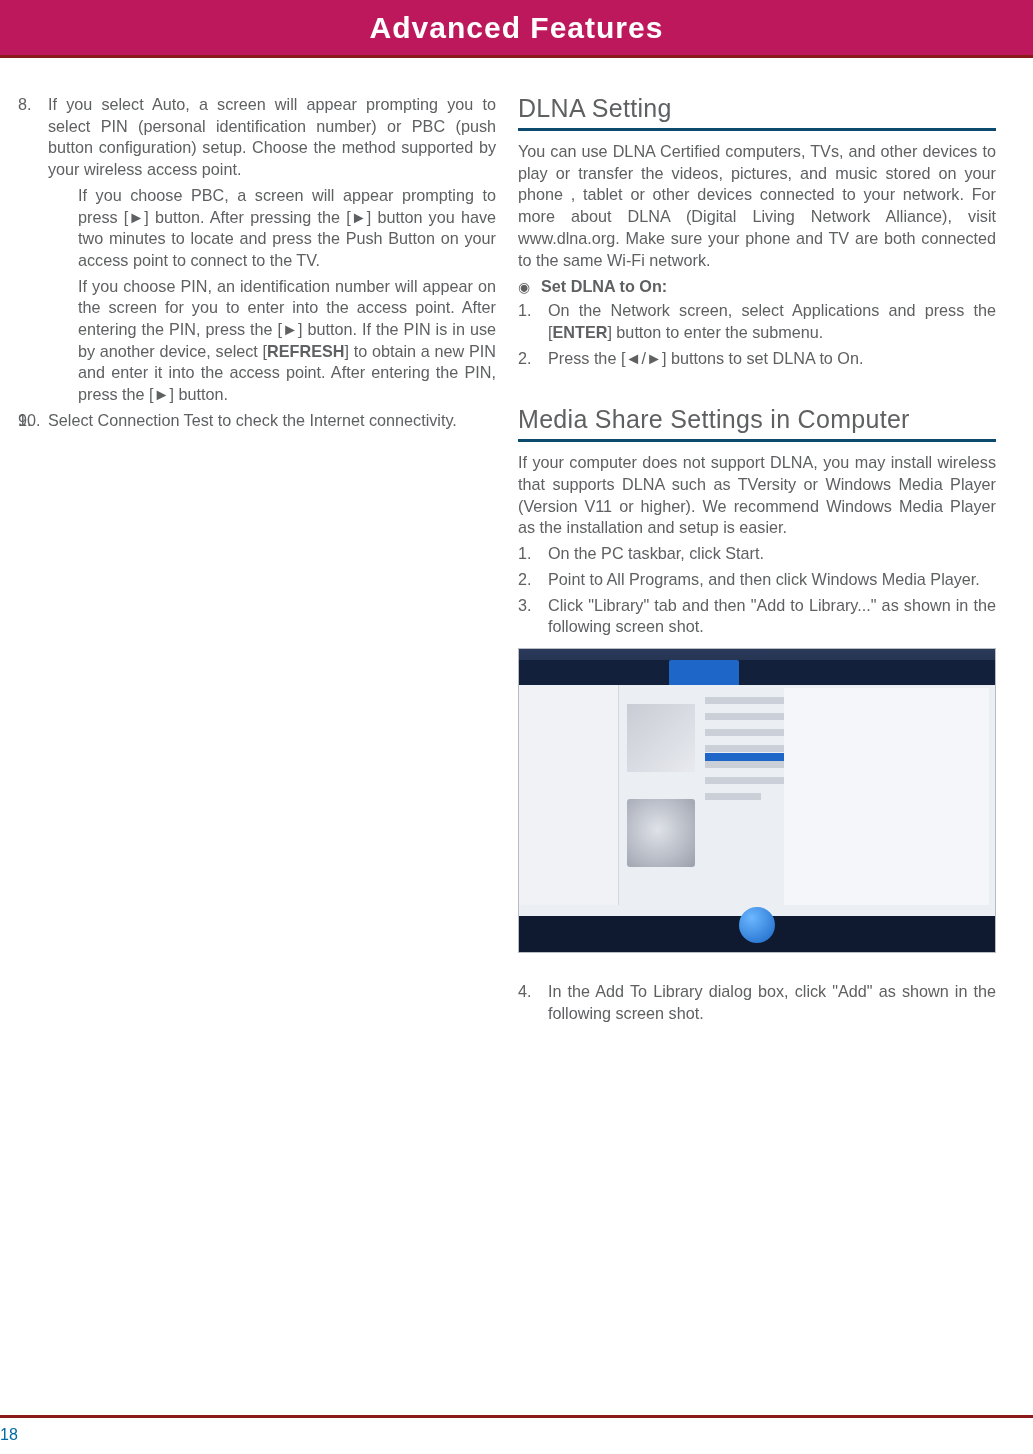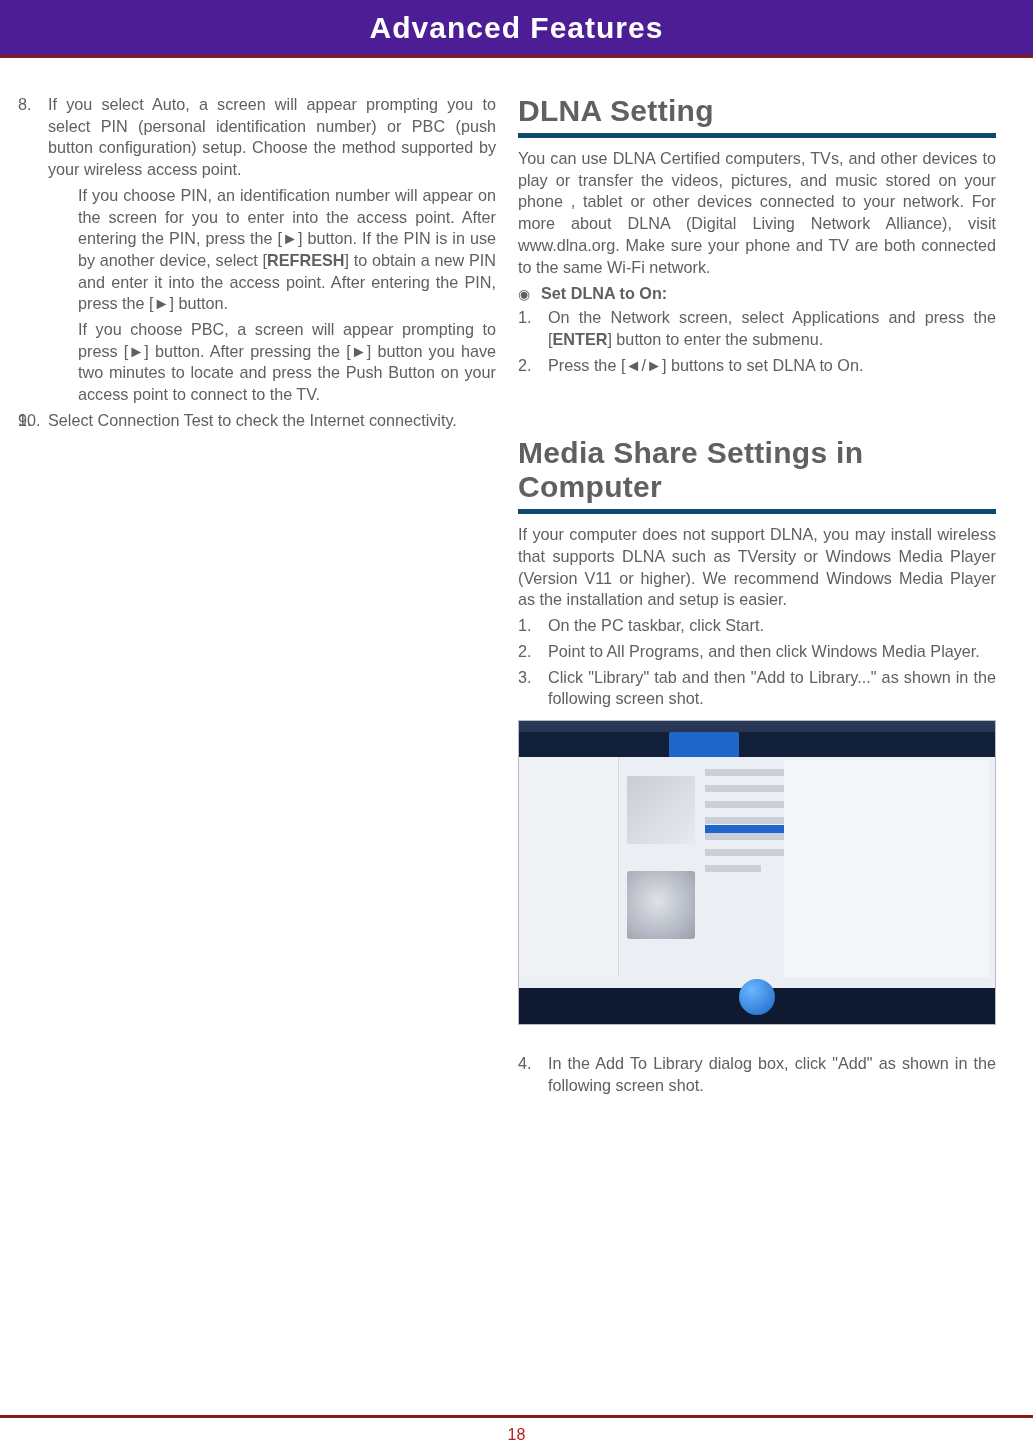--- a/index.html
+++ b/index.html
@@ -4,21 +4,21 @@
   <style>
     * { margin: 0; padding: 0; box-sizing: border-box; }
     body {
       font-family: Arial, Helvetica, sans-serif;
       width: 1033px;
       height: 1454px;
       background: #fff;
       position: relative;
     }
     .header-band {
-      background: #4c1d95;
+      background: #be185d;
       color: #fff;
       text-align: center;
       font-size: 30px;
       font-weight: bold;
       padding: 11px 0 10px;
       letter-spacing: 1px;
     }
     .header-rule {
       height: 3px;
       background: #8b1a1a;
@@ -51,30 +51,30 @@
       left: 0;
       top: 0;
       width: 28px;
     }
     .sub-para {
       padding-left: 30px;
       margin-left: 30px;
       margin-bottom: 4px;
     }
     .section-heading {
-      font-size: 30px;
-      font-weight: bold;
-      color: #5f6062;
-      border-bottom: 5px solid #0c4a6e;
+      font-size: 25px;
+      font-weight: normal;
+      color: #5f6062;
+      border-bottom: 3px solid #0c4a6e;
       padding-bottom: 5px;
       margin-bottom: 10px;
       letter-spacing: 0.3px;
     }
     .section-heading.big2 {
-      margin-top: 60px;
+      margin-top: 36px;
     }
     .bullet-row {
       display: flex;
       align-items: flex-start;
       margin: 6px 0 4px;
     }
     .bullet-dot {
       width: 23px;
       color: #5f6062;
       font-size: 14px;
@@ -136,42 +136,42 @@
       width: 36px; height: 36px; border-radius: 50%;
       background: radial-gradient(circle at 35% 30%, #6db7ff, #1766c6);
     }
     .footer-rule {
       position: absolute;
       bottom: 36px; left: 0; right: 0;
       height: 3px; background: #8b1a1a;
     }
     .pagenum {
       position: absolute; bottom: 10px; left: 0; right: 0;
-      text-align: center; color: #b91c1c; font-size: 16px;
+      color: #0369a1; font-size: 16px;
     }
   </style>
 </head>
 <body>
 
 <div class="header-band">
   <span>Advanced Features</span>
 </div>
 <div class="header-rule"></div>
 
 <div class="content">
 
   <div class="col">
     <ol class="ol-num">
       <li>
         <span class="num">8.</span>
         <span>If you select Auto, a screen will appear prompting you to select PIN (personal identification number) or PBC (push button configuration) setup. Choose the method supported by your wireless access point.</span>
       </li>
     </ol>
+    <p class="sub-para">If you choose PBC, a screen will appear prompting to press [►] button. After pressing the [►] button you have two minutes to locate and press the Push Button on your access point to connect to the TV.</p>
     <p class="sub-para">If you choose PIN, an identification number will appear on the screen for you to enter into the access point. After entering the PIN, press the [►] button. If the PIN is in use by another device, select [<span class="bold-inline">REFRESH</span>] to obtain a new PIN and enter it into the access point. After entering the PIN, press the [►] button.</p>
-    <p class="sub-para">If you choose PBC, a screen will appear prompting to press [►] button. After pressing the [►] button you have two minutes to locate and press the Push Button on your access point to connect to the TV.</p>
     <ol class="ol-num">
       <li>
         <span class="num">9.</span>
       </li>
       <li>
         <span class="num">10.</span>
         <span>Select Connection Test to check the Internet connectivity.</span>
       </li>
     </ol>
   </div>

